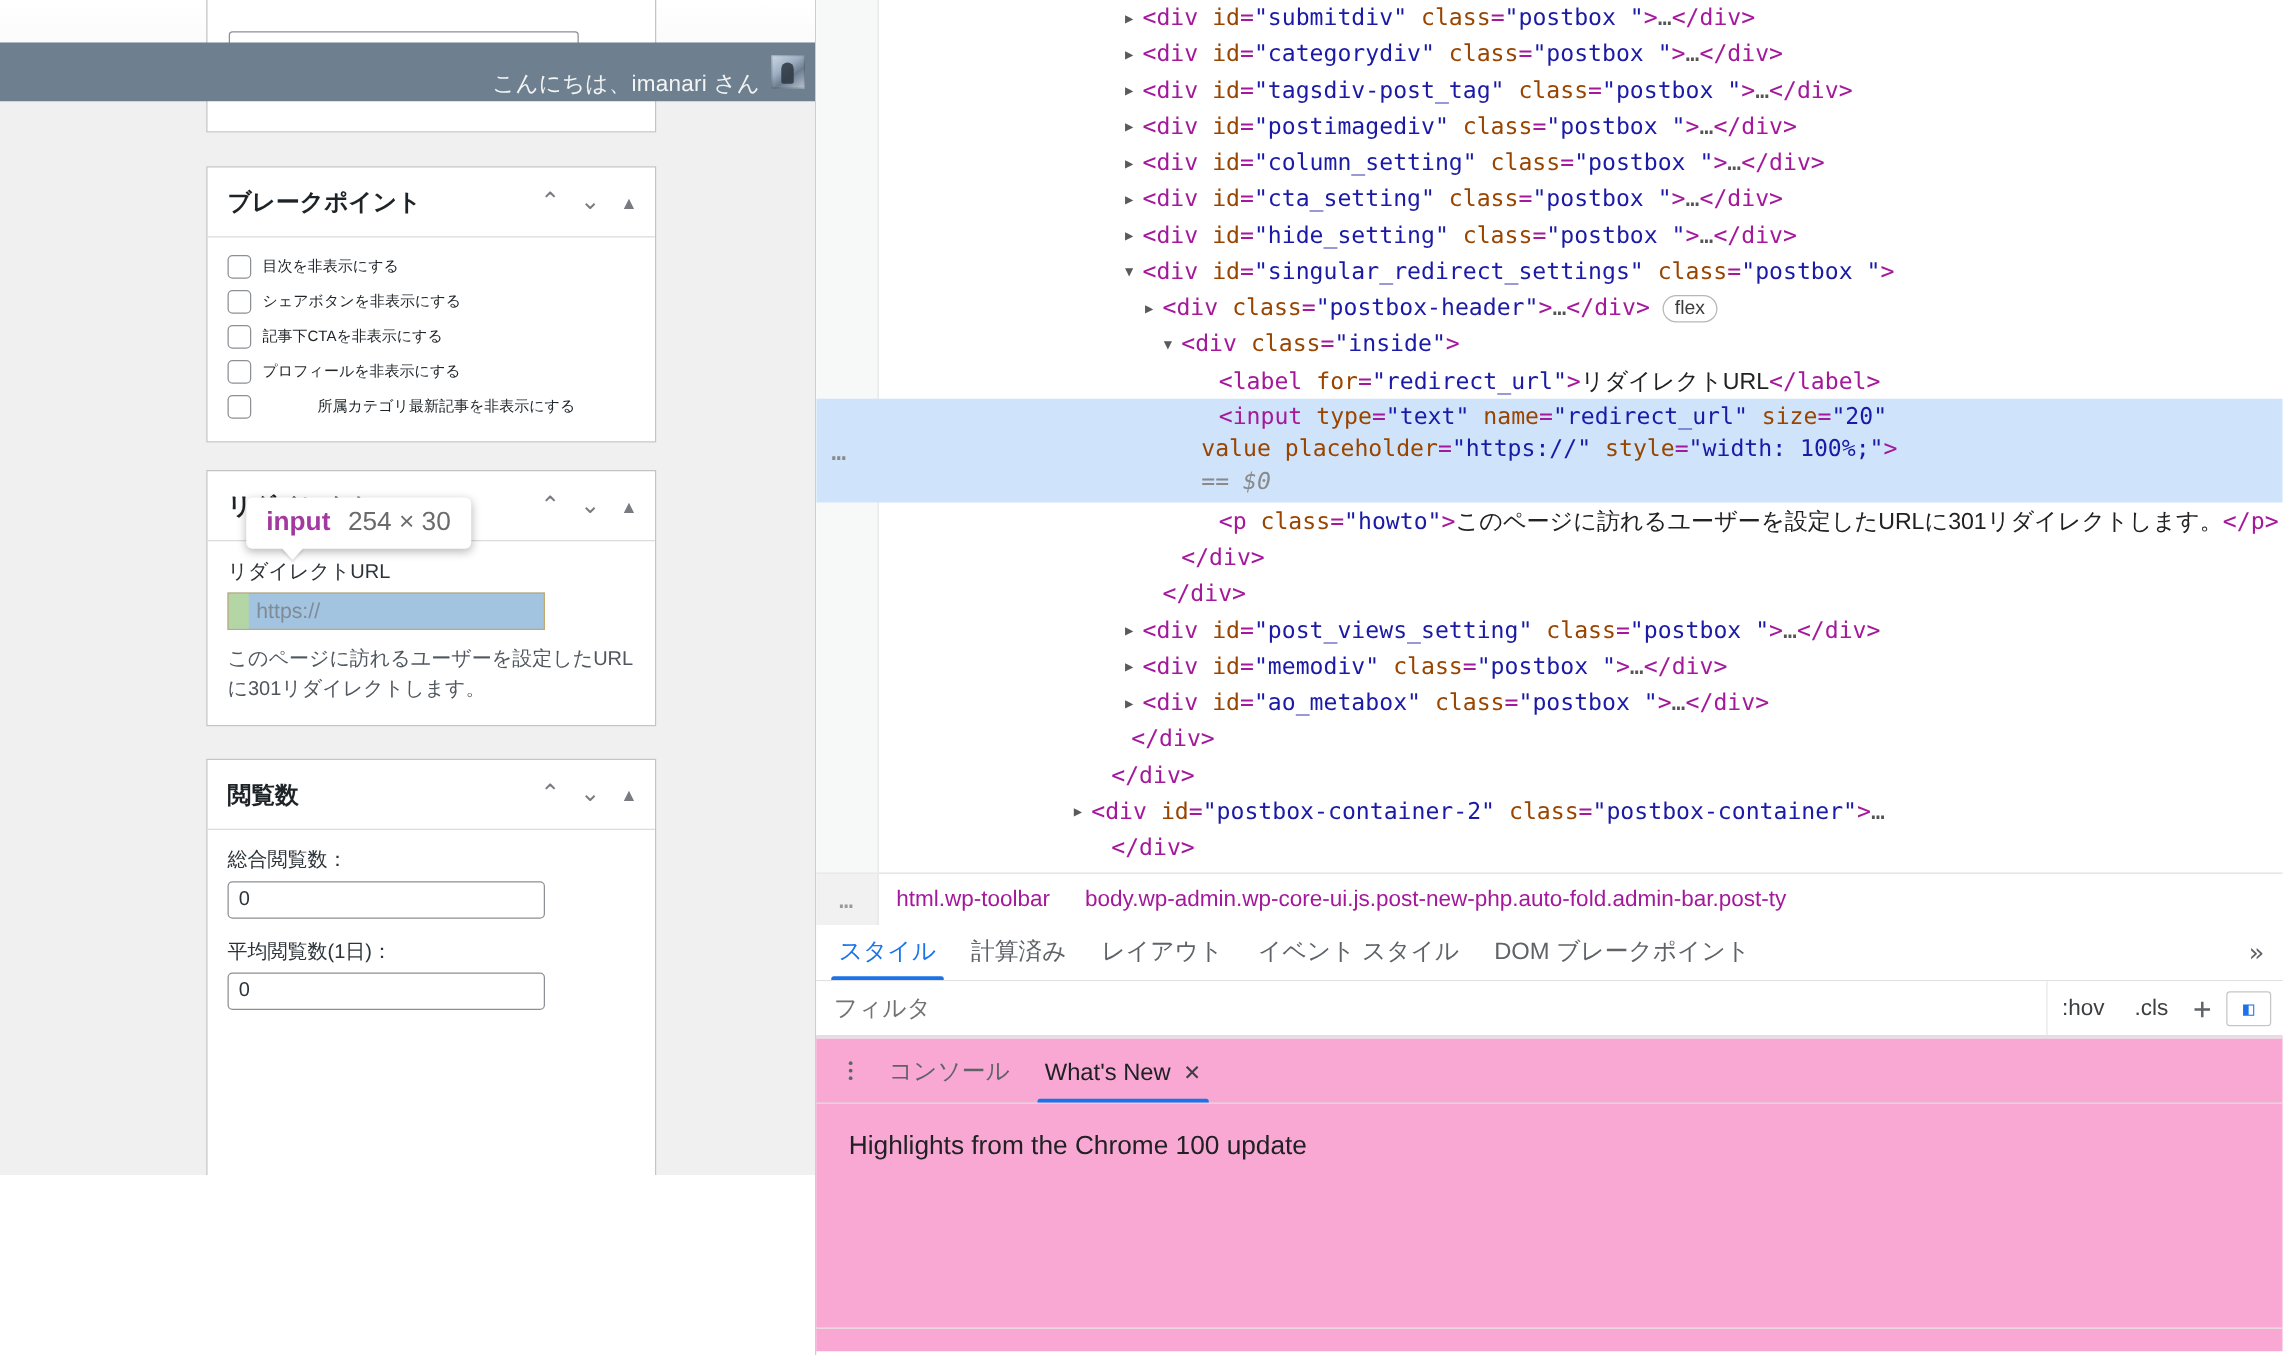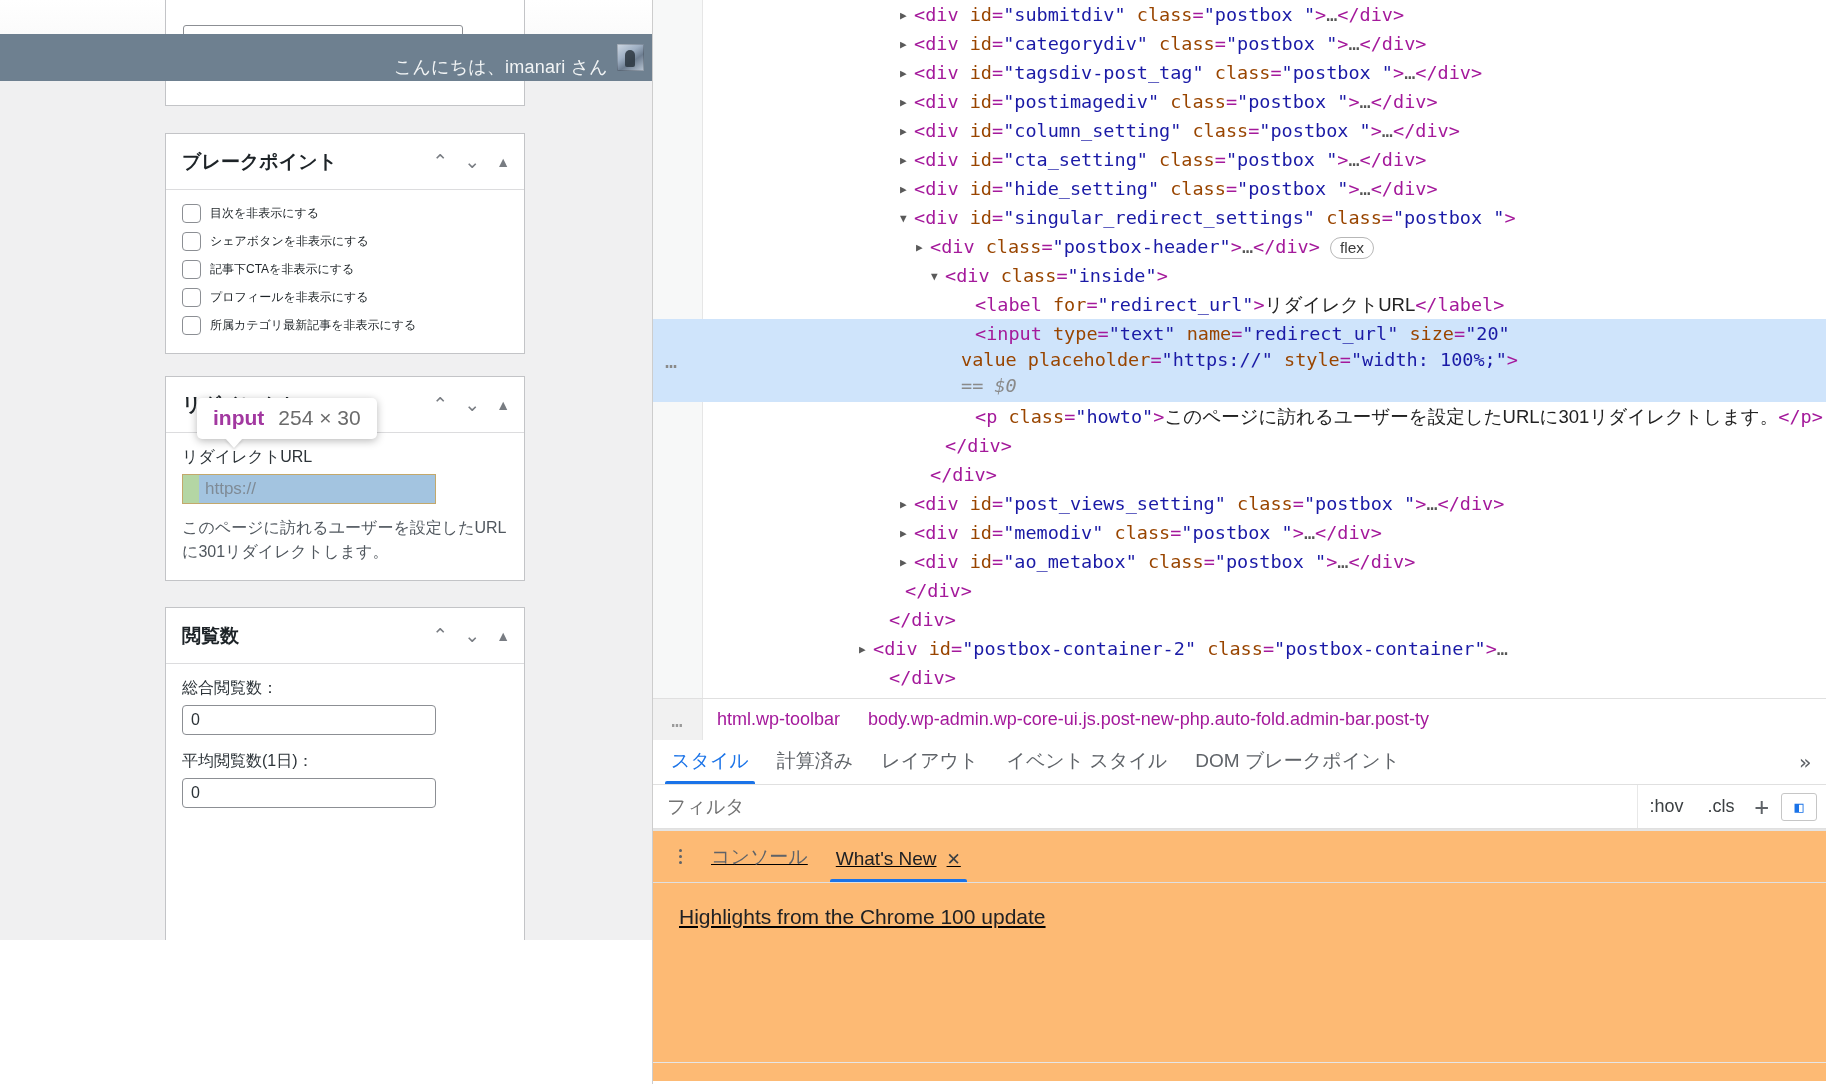--- a/index.html
+++ b/index.html
@@ -64,21 +64,21 @@
   }
   .pb-partial .fakebtn{
     position:absolute;left:17px;top:54px;width:278px;height:40px;
     border:1px solid #8c8f94;border-radius:3px;background:#fff;
     display:flex;align-items:center;justify-content:center;
     color:#2c3338;font-size:17px;overflow:hidden;white-space:nowrap;
   }
 
   
   .cb-row{display:flex;align-items:center;margin:0 0 9px 0;}
-  .cb-row:last-child{margin-bottom:2px;}
+  .cb-row:last-child{margin-bottom:2px;gap:44px;}
   .cb-box{
     width:19px;height:19px;border:1px solid #8c8f94;border-radius:4px;
     background:#fff;flex:0 0 auto;margin-right:9px;box-sizing:border-box;
   }
   .cb-label{font-size:12px;color:#1d2327;white-space:nowrap;}
 
   .field-label{font-size:16px;color:#2c3338;margin:0 0 6px 0;}
   .text-input{
     width:254px;height:30px;border:1px solid #8c8f94;border-radius:4px;
     background:#fff;box-sizing:border-box;font-size:16px;color:#2c3338;
@@ -213,21 +213,21 @@
   .filter-plus{font-size:24px;color:#5f6368;padding:0 8px;}
   .filter-panelbtn{
     width:34px;height:26px;margin:0 10px 0 4px;border:1px solid #c6c6c6;
     border-radius:3px;display:flex;align-items:center;justify-content:center;
     color:#1a73e8;font-size:15px;background:#fff;
   }
 
   
   .dt-drawer{
     position:absolute;left:0;top:829px;width:1174px;height:252px;
-    background:#fdba74;border-top:2px solid #e4e4e4;box-sizing:border-box;text-decoration:underline;
+    background:#f9a8d4;border-top:2px solid #e4e4e4;box-sizing:border-box;
   }
   .drawer-tabs{
     height:52px;display:flex;align-items:flex-end;
     border-bottom:1px solid #e0e0e0;box-sizing:border-box;padding-left:10px;
   }
   .kebab{
     width:34px;height:100%;display:flex;align-items:center;justify-content:center;
     color:#5f6368;font-size:20px;line-height:1;letter-spacing:0;
   }
   .dtab{

